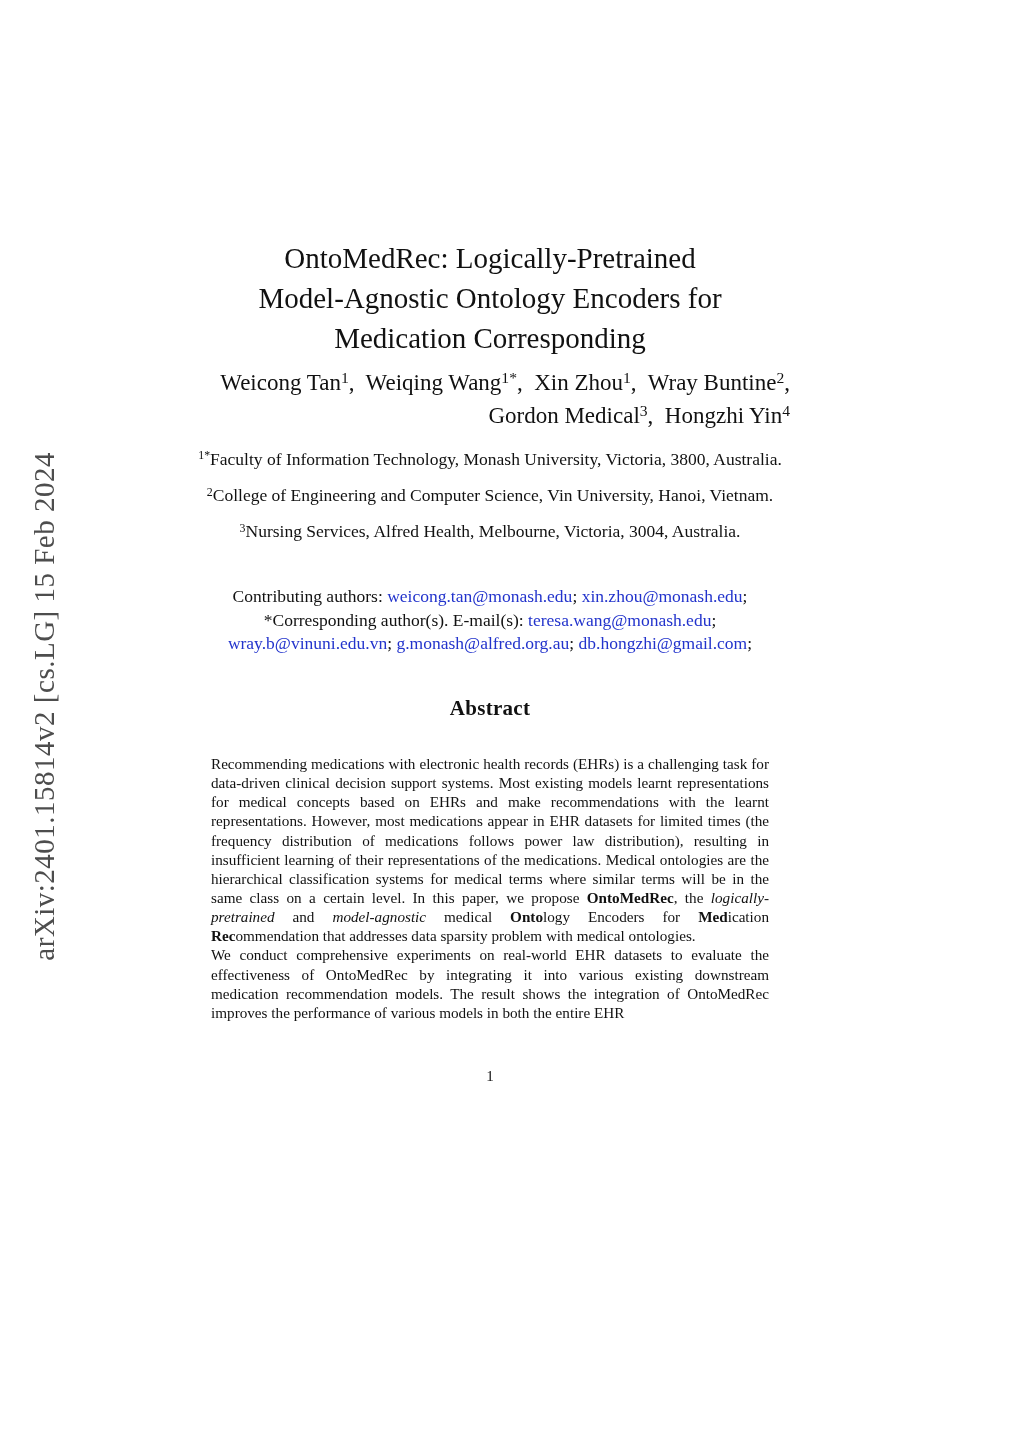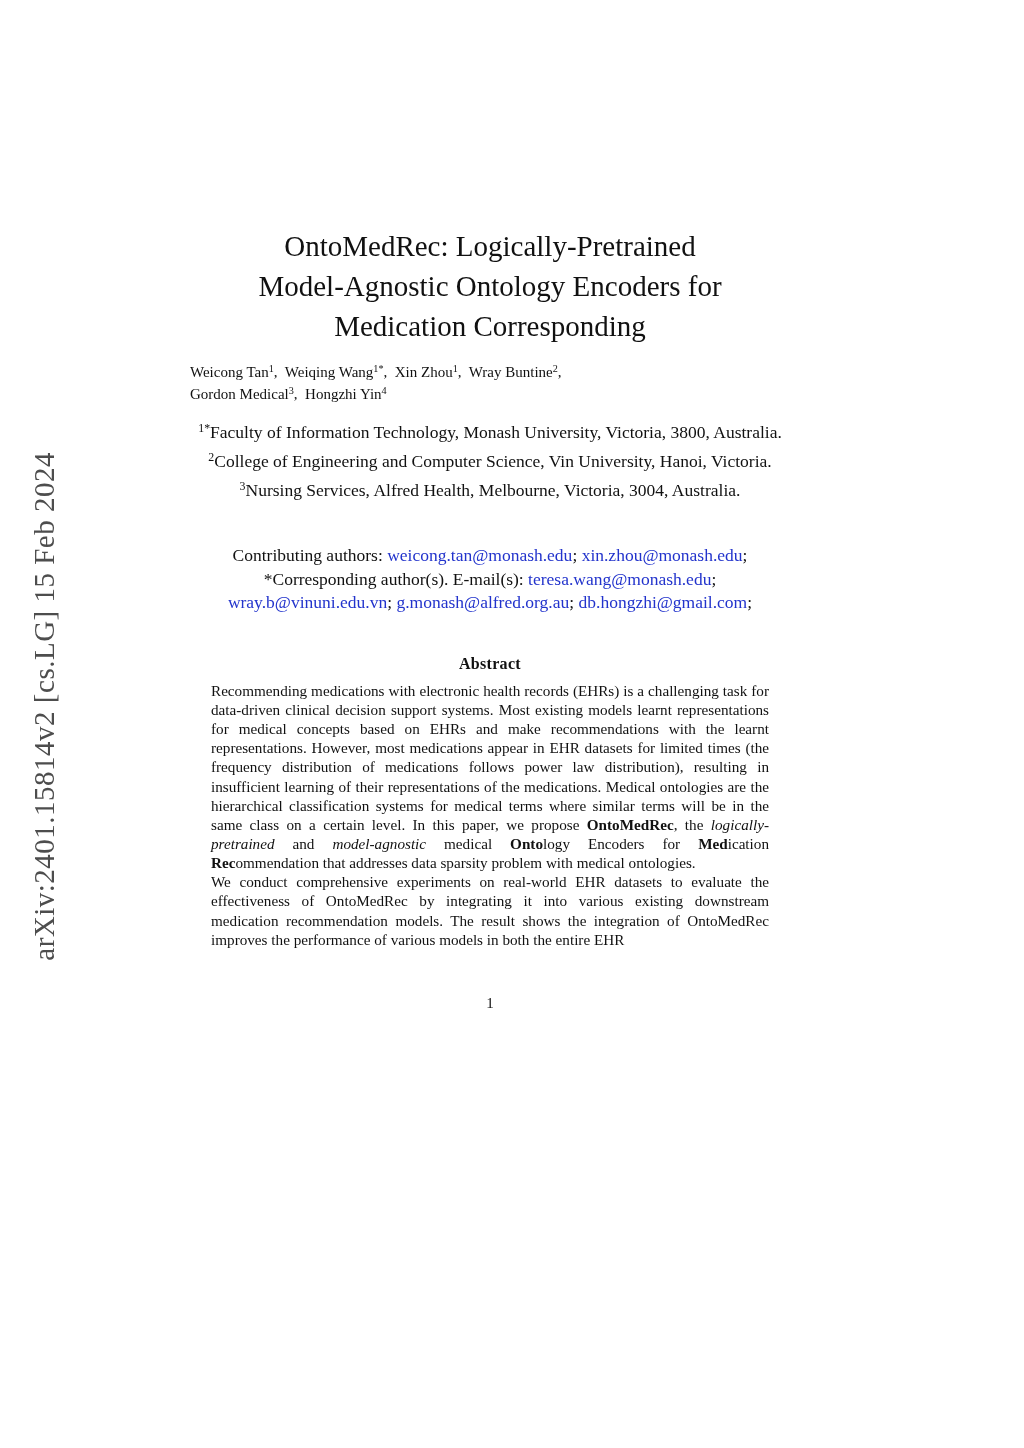--- a/index.html
+++ b/index.html
@@ -23,62 +23,62 @@
     transform: rotate(180deg);
     font-size: 29px;
     color: #4d4d4d;
     white-space: nowrap;
     letter-spacing: 0.5px;
   }
 
   .content {
     position: absolute;
     left: 190px;
-    top: 0;
+    top: 12px;
     width: 600px;
   }
 
   .title {
     margin-top: 226px;
     font-size: 29px;
     font-weight: normal;
     text-align: center;
     line-height: 1.38;
     color: #111111;
   }
   .title-line { display: block; }
 
   .authors {
-    margin-top: 16px;
-    font-size: 15px;
-    text-align: left;
+    margin-top: 8px;
+    font-size: 23px;
+    text-align: right;
     line-height: 1.45;
   }
 
   .affiliations {
     margin-top: 14px;
     font-size: 17.5px;
     text-align: center;
     line-height: 1.38;
   }
-  .affiliation { margin: 5px auto; width: 600px; }
+  .affiliation { margin: 12px auto; width: 600px; }
 
   .contacts {
     margin-top: 42px;
     font-size: 17.5px;
     text-align: center;
     line-height: 1.35;
   }
 
   .abstract { margin-top: 40px; }
   .abstract-heading {
     text-align: center;
     font-weight: bold;
-    font-size: 16px;
-    margin-bottom: 8px;
+    font-size: 21px;
+    margin-bottom: 33px;
     letter-spacing: 0.3px;
   }
   .abstract-body {
     width: 558px;
     margin: 0 auto;
     font-size: 15.2px;
     line-height: 1.26;
     text-align: justify;
   }
 
@@ -113,21 +113,21 @@
       <span class="title-line">Medication Corresponding</span>
     </h1>
 
     <div class="authors">
       <div class="author-line"><span>Weicong Tan</span><span class="sup">1</span><span>,&nbsp; Weiqing Wang</span><span class="sup">1*</span><span>,&nbsp; Xin Zhou</span><span class="sup">1</span><span>,&nbsp; Wray Buntine</span><span class="sup">2</span><span>,</span></div>
       <div class="author-line"><span>Gordon Medical</span><span class="sup">3</span><span>,&nbsp; Hongzhi Yin</span><span class="sup">4</span></div>
     </div>
 
     <div class="affiliations">
       <div class="affiliation"><span class="sup">1*</span><span>Faculty of Information Technology, Monash University, Victoria, 3800, Australia.</span></div>
-      <div class="affiliation"><span class="sup">2</span><span>College of Engineering and Computer Science, Vin University, Hanoi, Victoria.</span></div>
+      <div class="affiliation"><span class="sup">2</span><span>College of Engineering and Computer Science, Vin University, Hanoi, Vietnam.</span></div>
       <div class="affiliation"><span class="sup">3</span><span>Nursing Services, Alfred Health, Melbourne, Victoria, 3004, Australia.</span></div>
     </div>
 
     <div class="contacts">
       <div class="contact-line"><span>Contributing authors: </span><span class="link">weicong.tan@monash.edu</span><span>; </span><span class="link">xin.zhou@monash.edu</span><span>;</span></div>
       <div class="contact-line"><span>*Corresponding author(s). E-mail(s): </span><span class="link">teresa.wang@monash.edu</span><span>;</span></div>
       <div class="contact-line"><span class="link">wray.b@vinuni.edu.vn</span><span>; </span><span class="link">g.monash@alfred.org.au</span><span>; </span><span class="link">db.hongzhi@gmail.com</span><span>;</span></div>
     </div>
 
     <div class="abstract">

